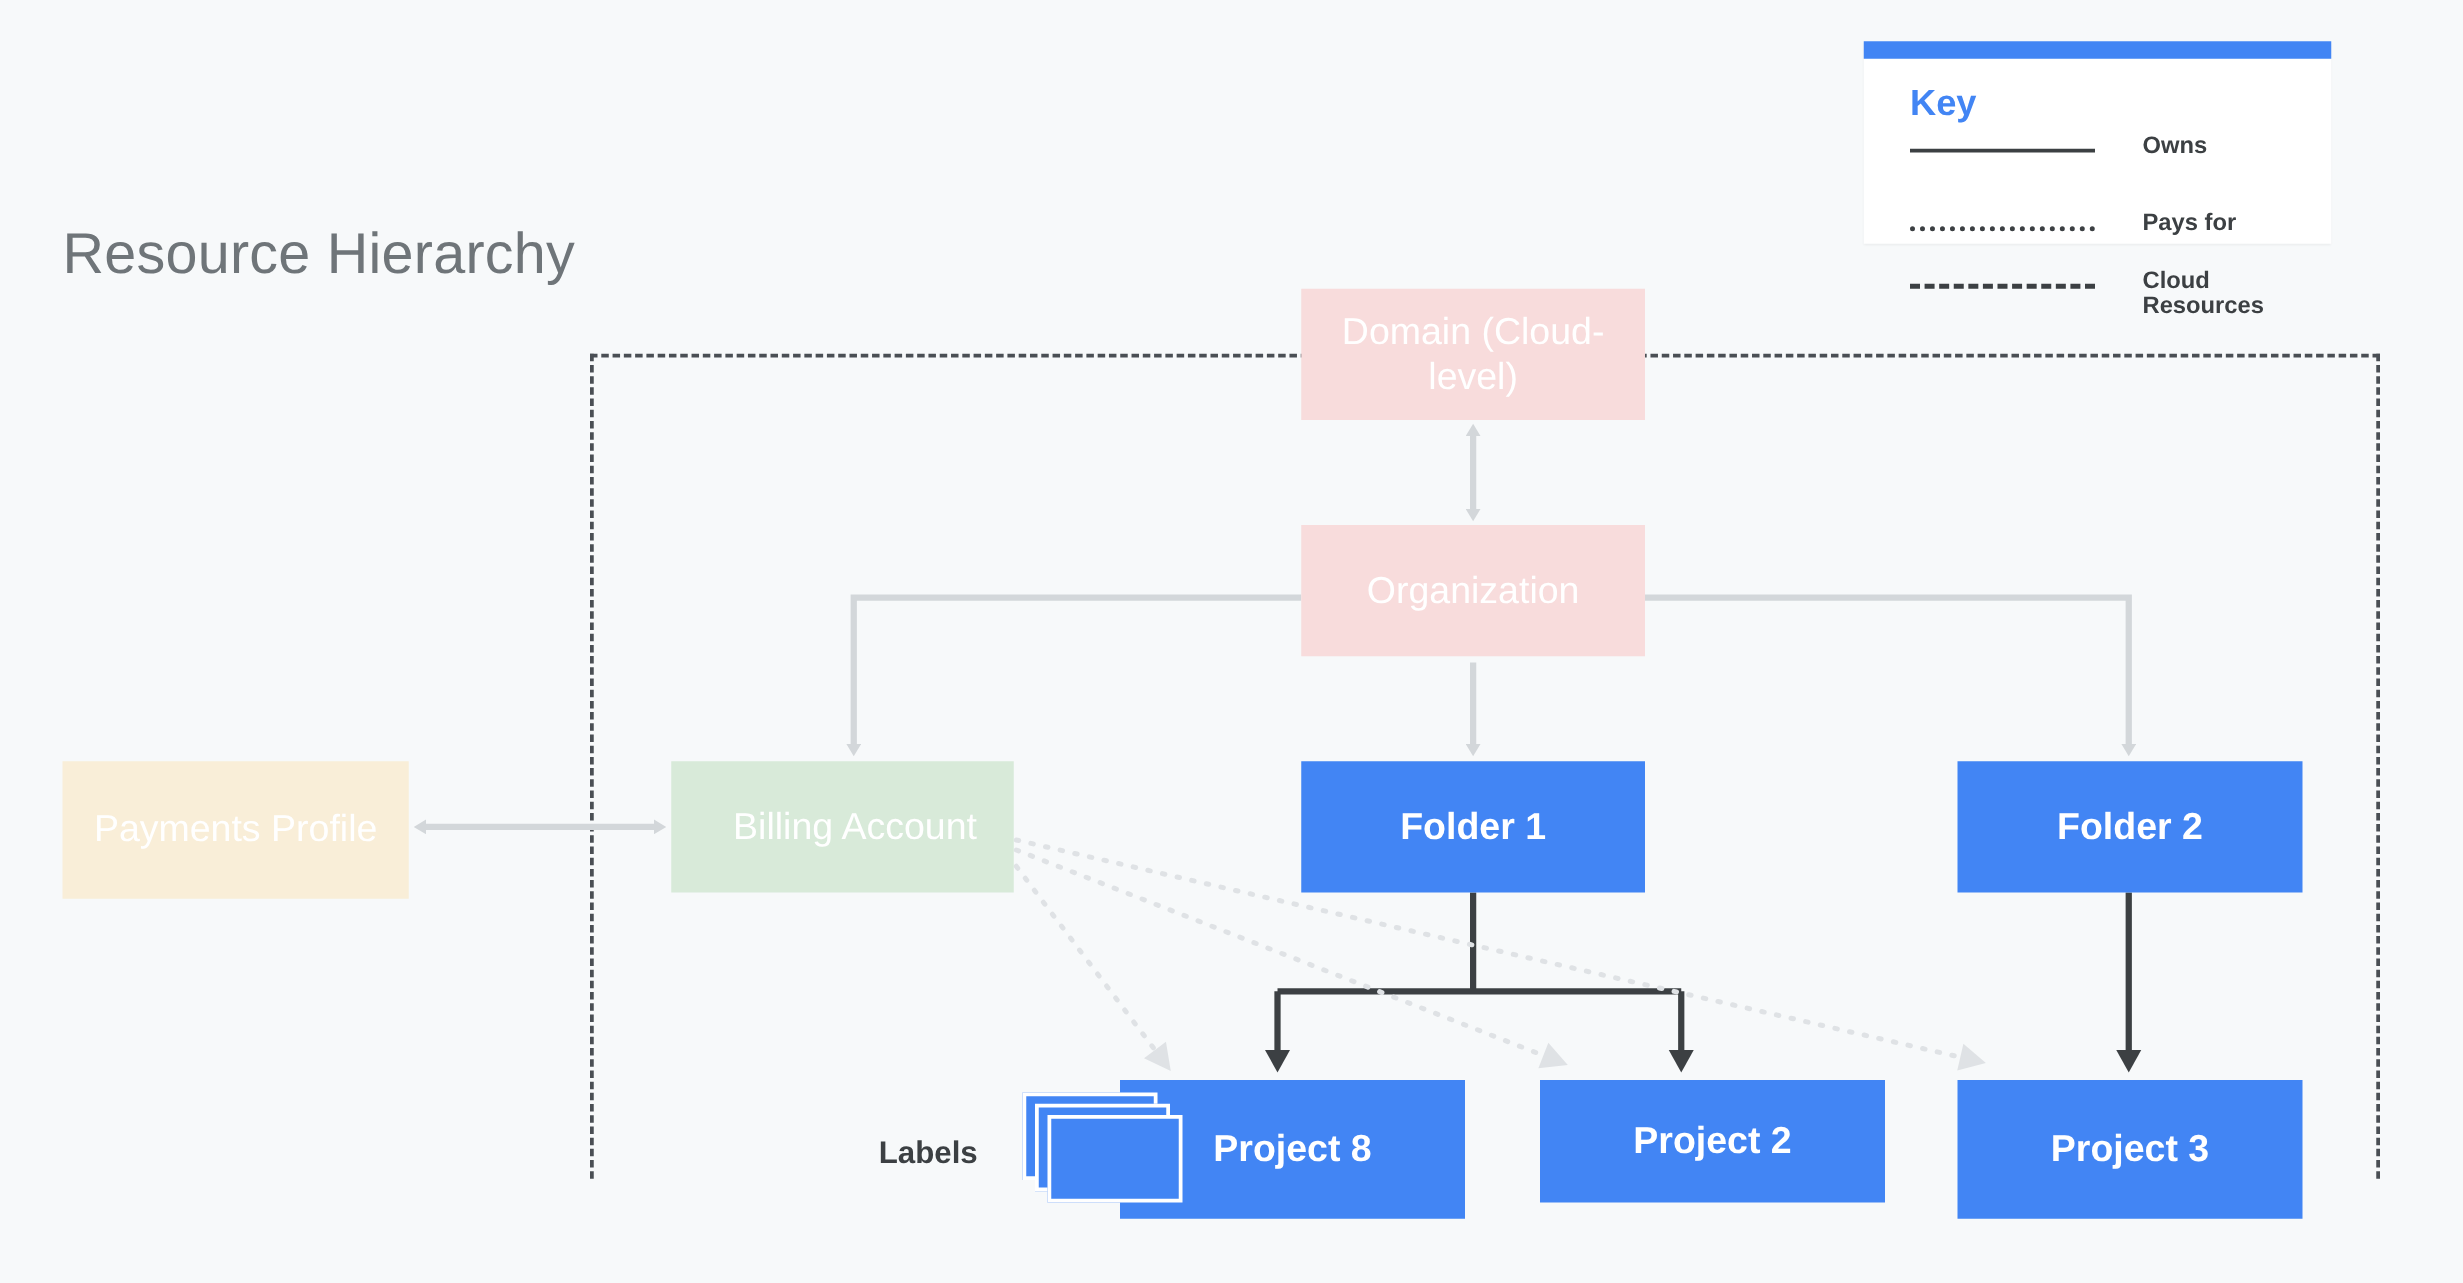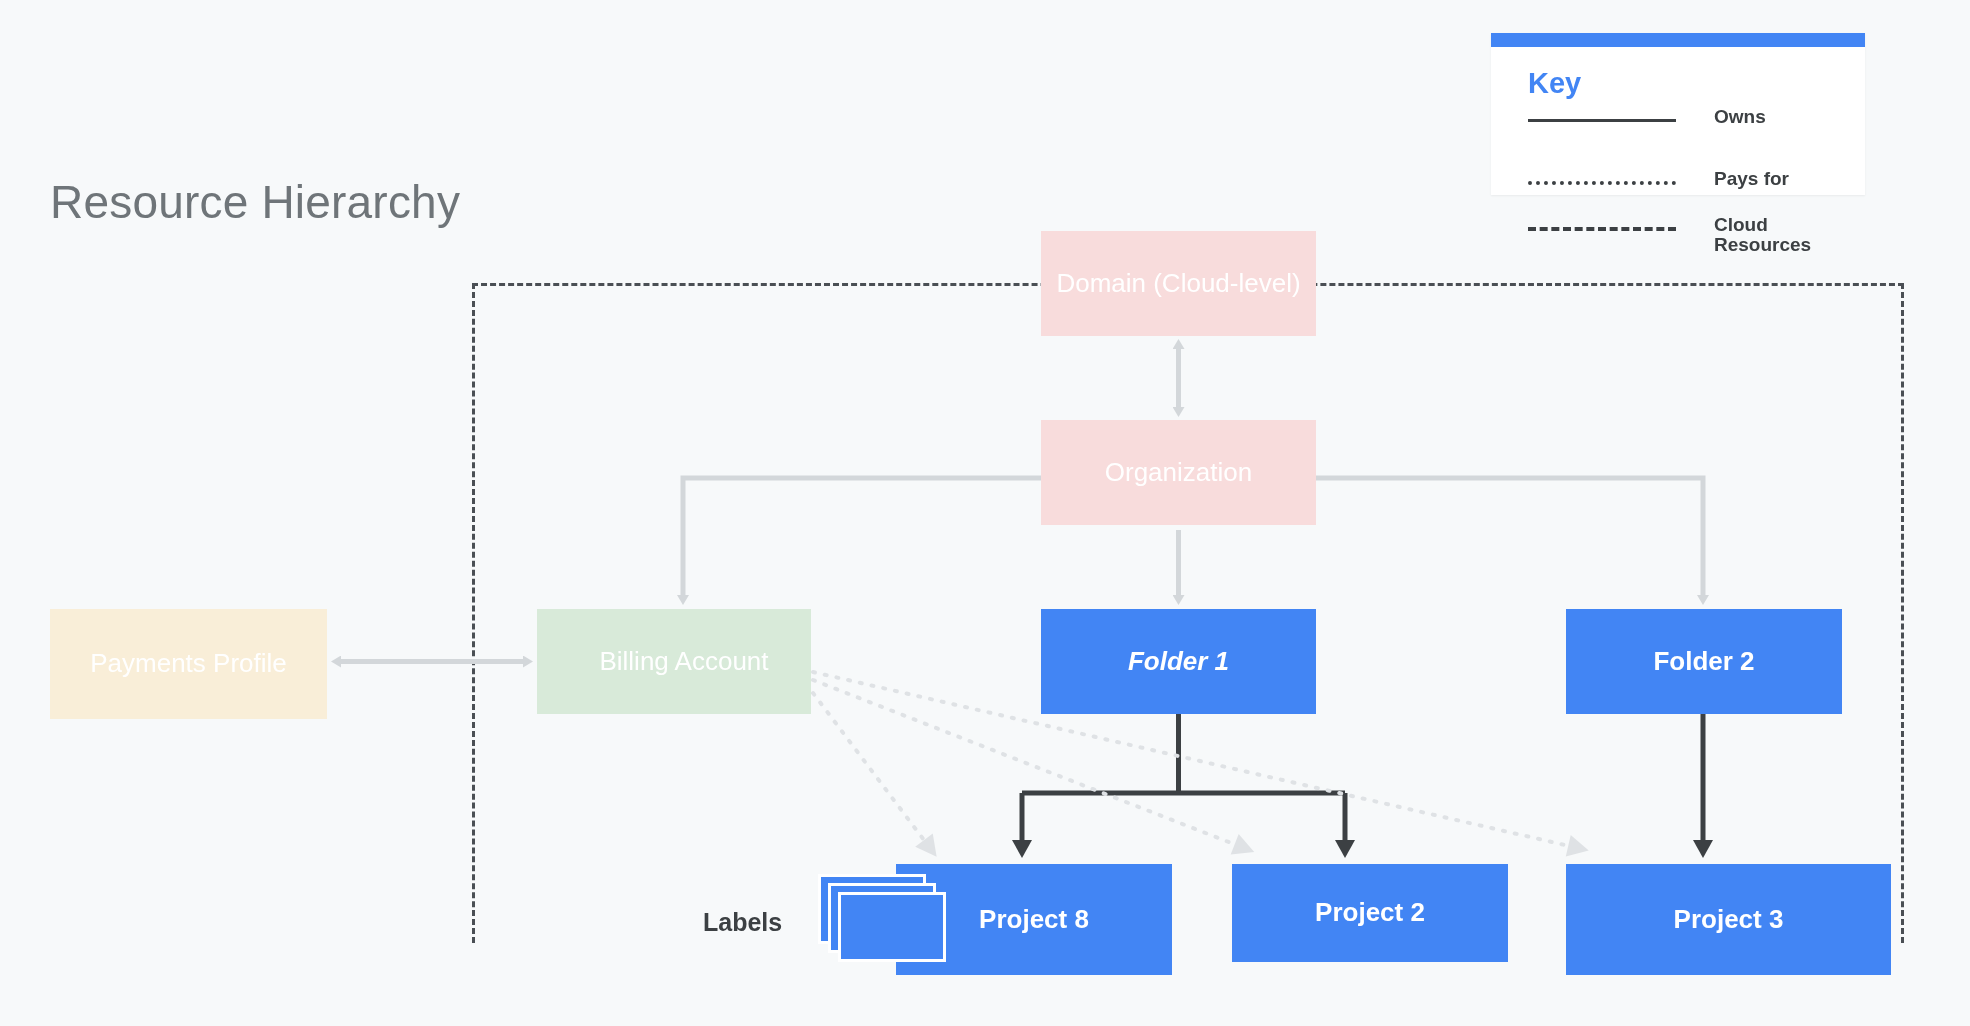--- a/index.html
+++ b/index.html
@@ -95,42 +95,42 @@
   
   .node {
     position: absolute;
     display: flex;
     align-items: center;
     justify-content: center;
     box-sizing: border-box;
     text-align: center;
   }
   .node-label {
-    font-size: 26px;
+    font-size: 30px;
     line-height: 1.2;
     pointer-events: none;
   }
   .node-pink   { background: #f8dcdc; }
   .node-pink   .node-label { color: #ffffff; font-weight: 400; }
   .node-cream  { background: #f9eed8; }
   .node-cream  .node-label { color: #ffffff; font-weight: 400; }
   .node-green  { background: #d8ead9; padding-left: 20px; }
   .node-green  .node-label { color: #ffffff; font-weight: 400; }
   .node-blue   { background: #4285f4; }
   .node-blue   .node-label { color: #ffffff; font-weight: 700; }
 
   #node-domain       { left: 1041px; top: 231px;  width: 275px; height: 105px; }
   #node-organization { left: 1041px; top: 420px;  width: 275px; height: 105px; }
   #node-payments     { left: 50px;   top: 609px;  width: 277px; height: 110px; }
   #node-billing      { left: 537px;  top: 609px;  width: 274px; height: 105px; }
-  #node-folder1      { left: 1041px; top: 609px;  width: 275px; height: 105px; font-style: italic; }
+  #node-folder1      { left: 1041px; top: 609px;  width: 275px; height: 105px; }
   #node-folder2      { left: 1566px; top: 609px;  width: 276px; height: 105px; }
   #node-project1     { left: 896px;  top: 864px;  width: 276px; height: 111px; }
   #node-project2     { left: 1232px; top: 864px;  width: 276px; height: 98px; }
-  #node-project3     { left: 1566px; top: 864px;  width: 325px; height: 111px; }
+  #node-project3     { left: 1566px; top: 864px;  width: 276px; height: 111px; }
 
   
   #labels-text {
     position: absolute;
     left: 703px;
     top: 908px;
     font-size: 25px;
     font-weight: 700;
     color: #3c4043;
     white-space: nowrap;

